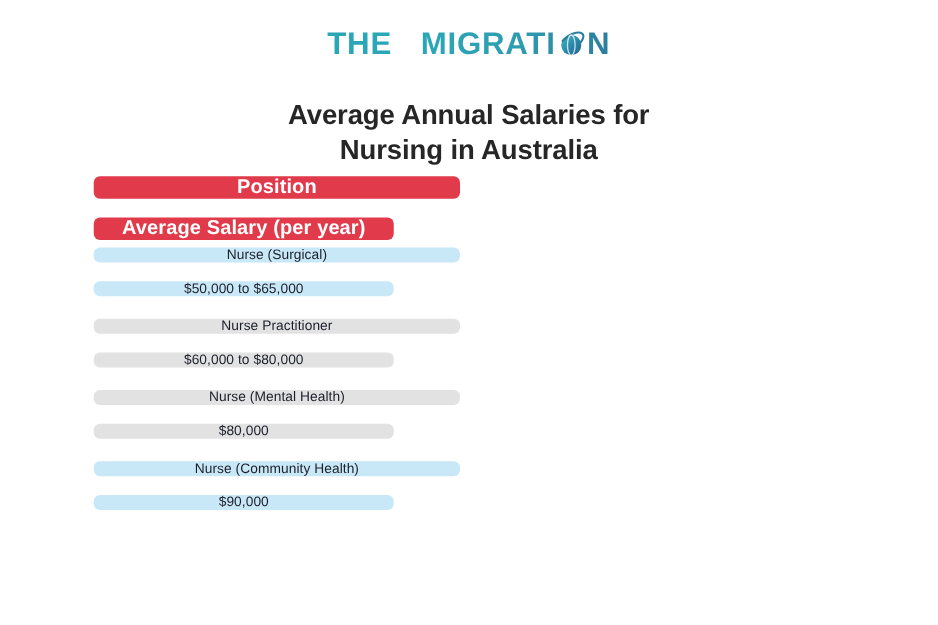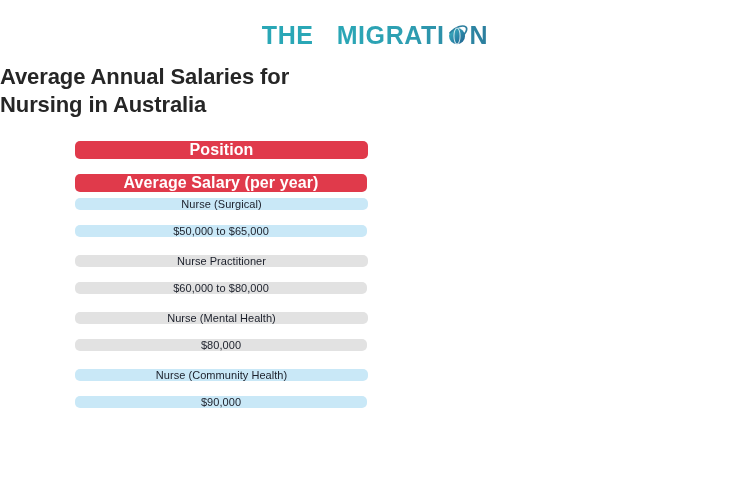--- a/index.html
+++ b/index.html
@@ -65,24 +65,24 @@
     width: 23px;
     height: 23px;
     margin: 0 1px;
     vertical-align: -4px;
   }
   .globe-o svg { display: block; width: 23px; height: 23px; }
 
   
   .headline {
     position: absolute;
-    top: 63px;
+    top: 78px;
     left: 0;
     width: 750px;
-    text-align: left;
+    text-align: center;
     font-size: 22px;
     font-weight: bold;
     line-height: 28px;
     color: #262626;
     letter-spacing: -0.1px;
   }
   .headline-l2 { display: block; }
 
   
   .table {
@@ -104,21 +104,21 @@
   .cell {
     display: flex;
     align-items: center;
     justify-content: center;
     border-radius: 5px;
     text-align: center;
     padding: 0 8px;
   }
 
   .cell-position { width: 293px; }
-  .cell-salary   { width: 292px; }
+  .cell-salary   { width: 240px; }
 
   .header-row .cell {
     background: #E03A4B;
     color: #ffffff;
     font-size: 16px;
     font-weight: bold;
     letter-spacing: 0.1px;
   }
 
   .row-blue .cell {

